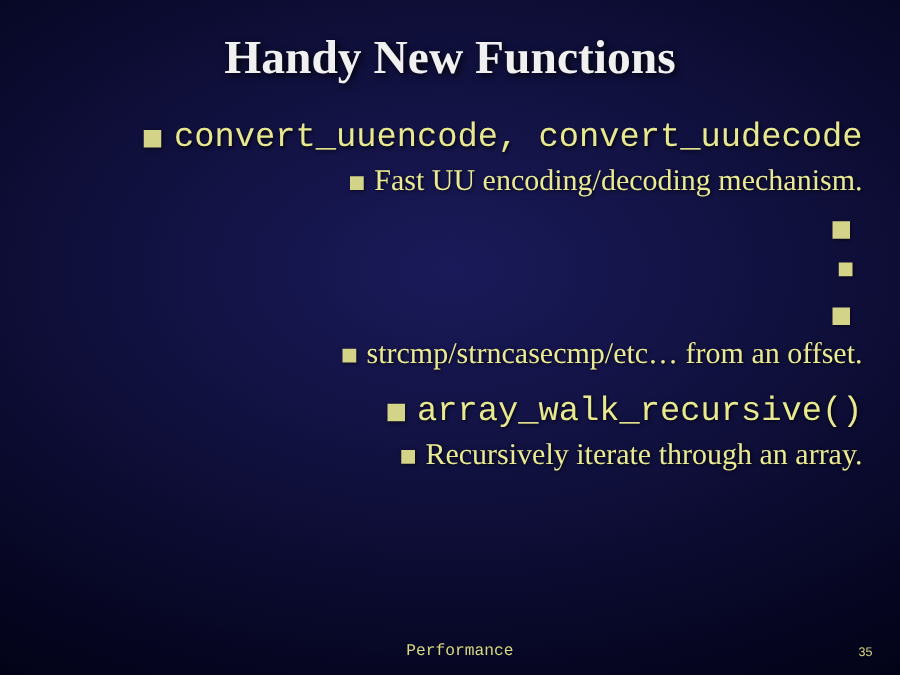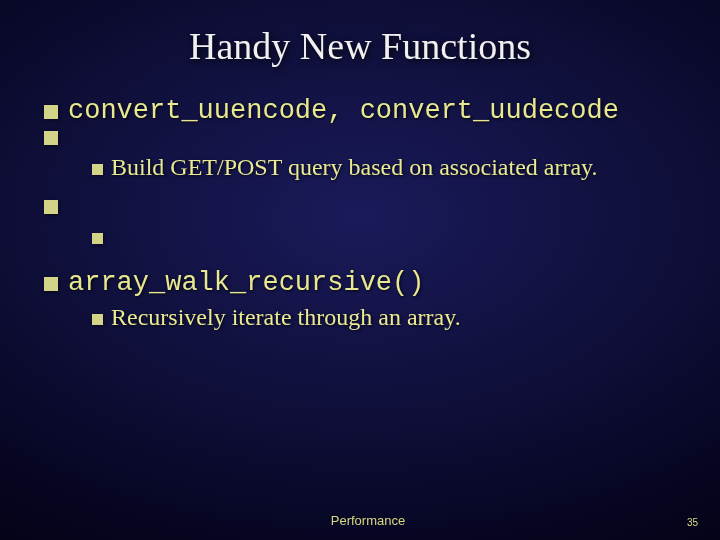--- a/index.html
+++ b/index.html
@@ -11,29 +11,30 @@
   }
   body {
     background: radial-gradient(ellipse 110% 90% at 50% 40%, #1a1a5a 0%, #0f0f3a 40%, #050520 70%, #000008 100%);
     font-family: "Times New Roman", Times, serif;
     color: #e8e8a0;
     position: relative;
   }
   .title {
     text-align: center;
     font-size: 38px;
-    font-weight: normal;
+    font-weight: bold;
     color: #f0f0f0;
     margin-top: 24px;
     margin-bottom: 28px;
     text-shadow: 2px 2px 6px rgba(0,0,0,0.9);
   }
   .content {
     padding-left: 44px;
     padding-right: 30px;
+    text-align: right;
   }
   .item {
     margin-bottom: 4px;
   }
   .bullet {
     display: inline-block;
     width: 14px;
     height: 14px;
     background: #d4d488;
     vertical-align: -1px;
@@ -61,53 +62,56 @@
     text-shadow: 1px 1px 3px rgba(0,0,0,0.8);
   }
   .footer-center {
     position: absolute;
     bottom: 12px;
     left: 16px;
     right: 0;
     text-align: center;
     font-size: 13px;
     color: #d8d880;
-    font-family: Liberation Sans, sans-serif;
+    font-family: Liberation Mono, monospace;
   }
   .footer-right {
     position: absolute;
     bottom: 12px;
     right: 22px;
     font-size: 10px;
     color: #d8d880;
     font-family: Arial, sans-serif;
   }
 </style>
 </head>
 <body>
 
 <div class="title">Handy New Functions</div>
 
 <div class="content">
 
   <div class="item">
     <span class="bullet"></span><span class="mono">convert_uuencode, convert_uudecode</span>
-  </div>
-
-  <div class="item">
-    <span class="bullet"></span>
     <div class="sub">
-      <span class="bullet small"></span><span>Build GET/POST query based on associated array.</span>
+      <span class="bullet small"></span><span>Fast UU encoding/decoding mechanism.</span>
     </div>
   </div>
 
   <div class="item">
     <span class="bullet"></span>
     <div class="sub">
       <span class="bullet small"></span>
+    </div>
+  </div>
+
+  <div class="item">
+    <span class="bullet"></span>
+    <div class="sub">
+      <span class="bullet small"></span><span>strcmp/strncasecmp/etc… from an offset.</span>
     </div>
   </div>
 
   <div class="item">
     <span class="bullet"></span><span class="mono">array_walk_recursive()</span>
     <div class="sub">
       <span class="bullet small"></span><span>Recursively iterate through an array.</span>
     </div>
   </div>
 

